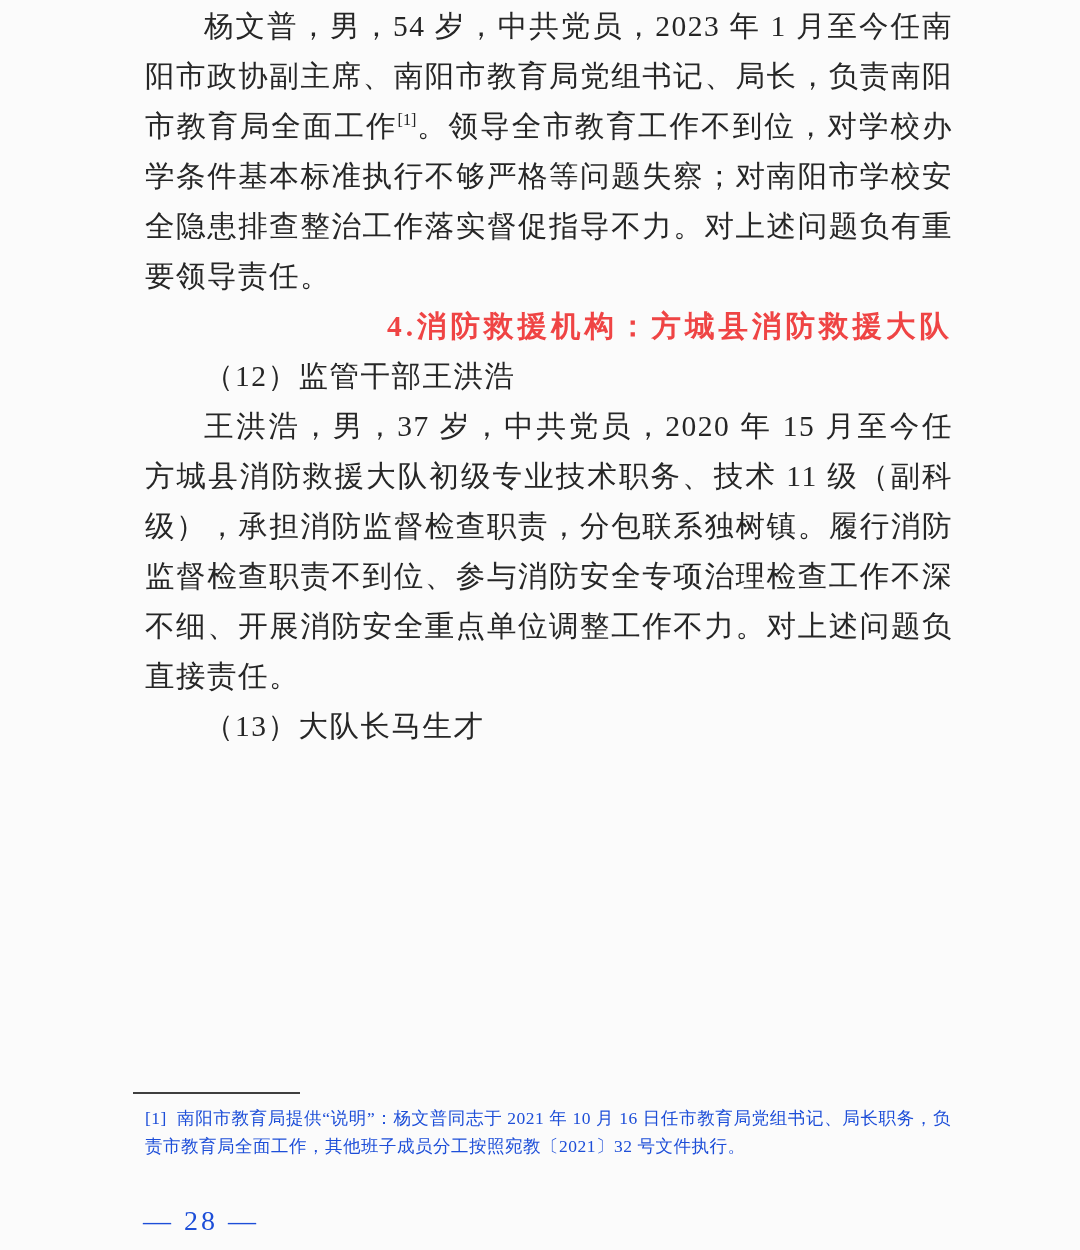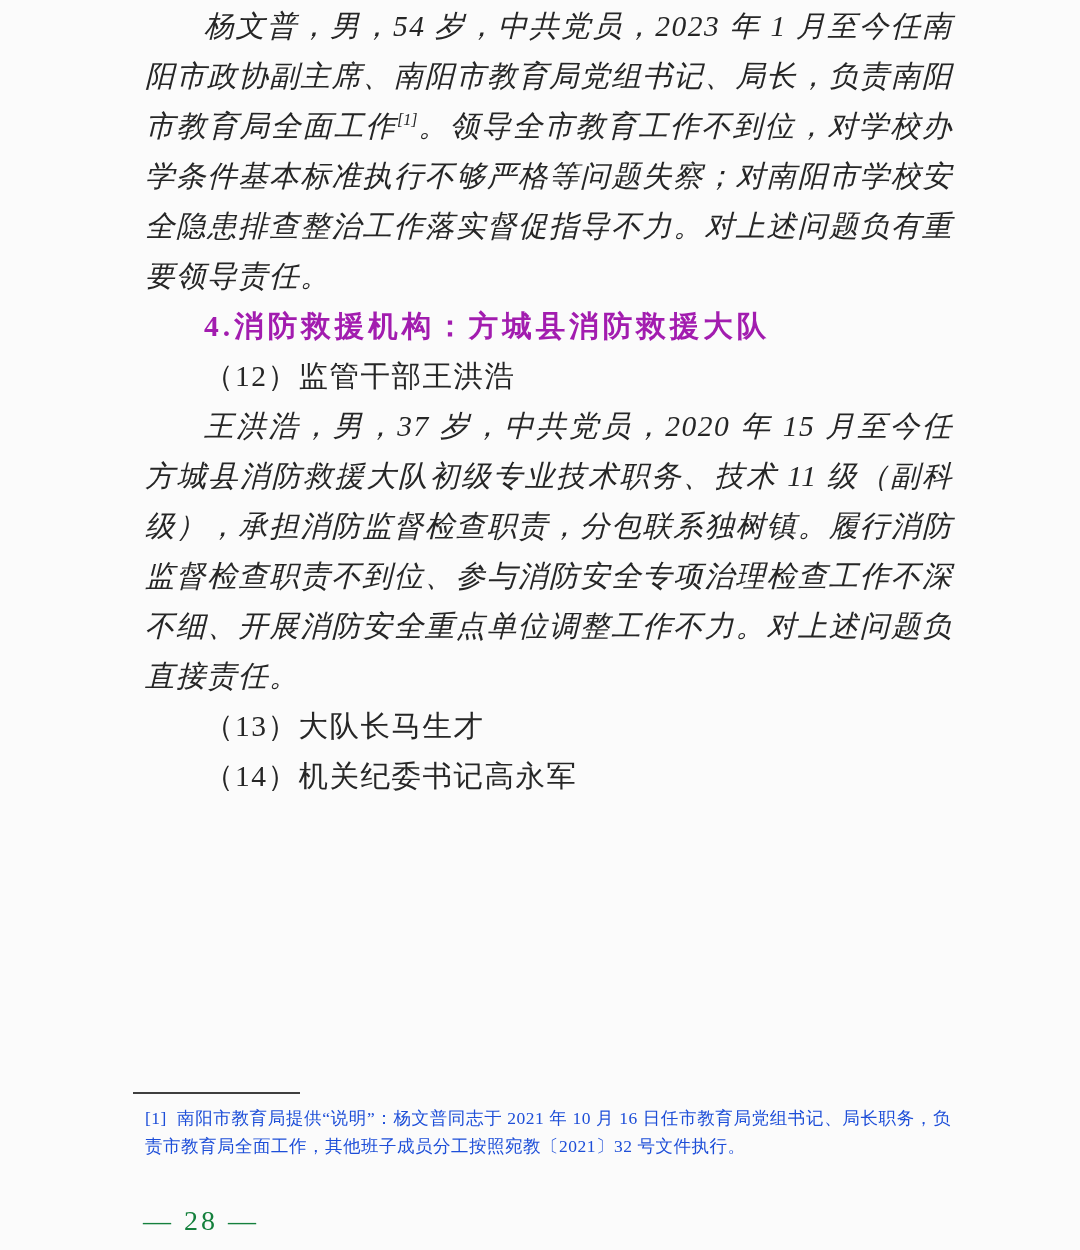--- a/index.html
+++ b/index.html
@@ -23,31 +23,30 @@
   }
   .para, .sub, .heading {
     margin: 0;
     font-size: 29.5px;
     line-height: 50px;
     letter-spacing: 1.5px;
     text-indent: 2em;
   }
   .para {
     text-align: justify;
-    font-style: italic;
   }
   .sub {
     text-align: left;
     font-weight: normal;
   }
   .heading {
-    text-align: left;
+    text-align: right;
     font-weight: bold;
     letter-spacing: 4px;
-    color: #a21caf;
+    color: #ef4444;
   }
   .para sup {
     font-size: 0.55em;
     line-height: 0;
     vertical-align: super;
     letter-spacing: 0;
   }
   .footnote {
     position: absolute;
     left: 133px;
@@ -70,41 +69,40 @@
   }
   .fn-text .fn-marker {
     padding-right: 10px;
   }
   .page-number {
     position: absolute;
     left: 143px;
     top: 1205px;
     font-size: 28px;
     letter-spacing: 3px;
-    color: #15803d;
+    color: #1d4ed8;
   }
 </style>
 </head>
 <body>
 
 <div class="content">
 
   <p class="para"><span>杨文普，男，54 岁，中共党员，2023 年 1 月至今任南阳市政协副主席、南阳市教育局党组书记、局长，负责南阳市教育局全面工作</span><sup>[1]</sup><span>。领导全市教育工作不到位，对学校办学条件基本标准执行不够严格等问题失察；对南阳市学校安全隐患排查整治工作落实督促指导不力。对上述问题负有重要领导责任。</span></p>
 
   <h3 class="heading">4.消防救援机构：方城县消防救援大队</h3>
 
   <p class="sub">（12）监管干部王洪浩</p>
 
   <p class="para">王洪浩，男，37 岁，中共党员，2020 年 15 月至今任方城县消防救援大队初级专业技术职务、技术 11 级（副科级），承担消防监督检查职责，分包联系独树镇。履行消防监督检查职责不到位、参与消防安全专项治理检查工作不深不细、开展消防安全重点单位调整工作不力。对上述问题负直接责任。</p>
 
   <p class="sub">（13）大队长马生才</p>
 
 
 
-  <p class="sub">（14）机关纪委书记高永军</p>
 
 </div>
 
 <div class="footnote">
   <div class="fn-rule"></div>
   <div class="fn-text"><span class="fn-marker">[1]</span><span>南阳市教育局提供“说明”：杨文普同志于 2021 年 10 月 16 日任市教育局党组书记、局长职务，负责市教育局全面工作，其他班子成员分工按照宛教〔2021〕32 号文件执行。</span></div>
 </div>
 
 <div class="page-number">— 28 —</div>
 

